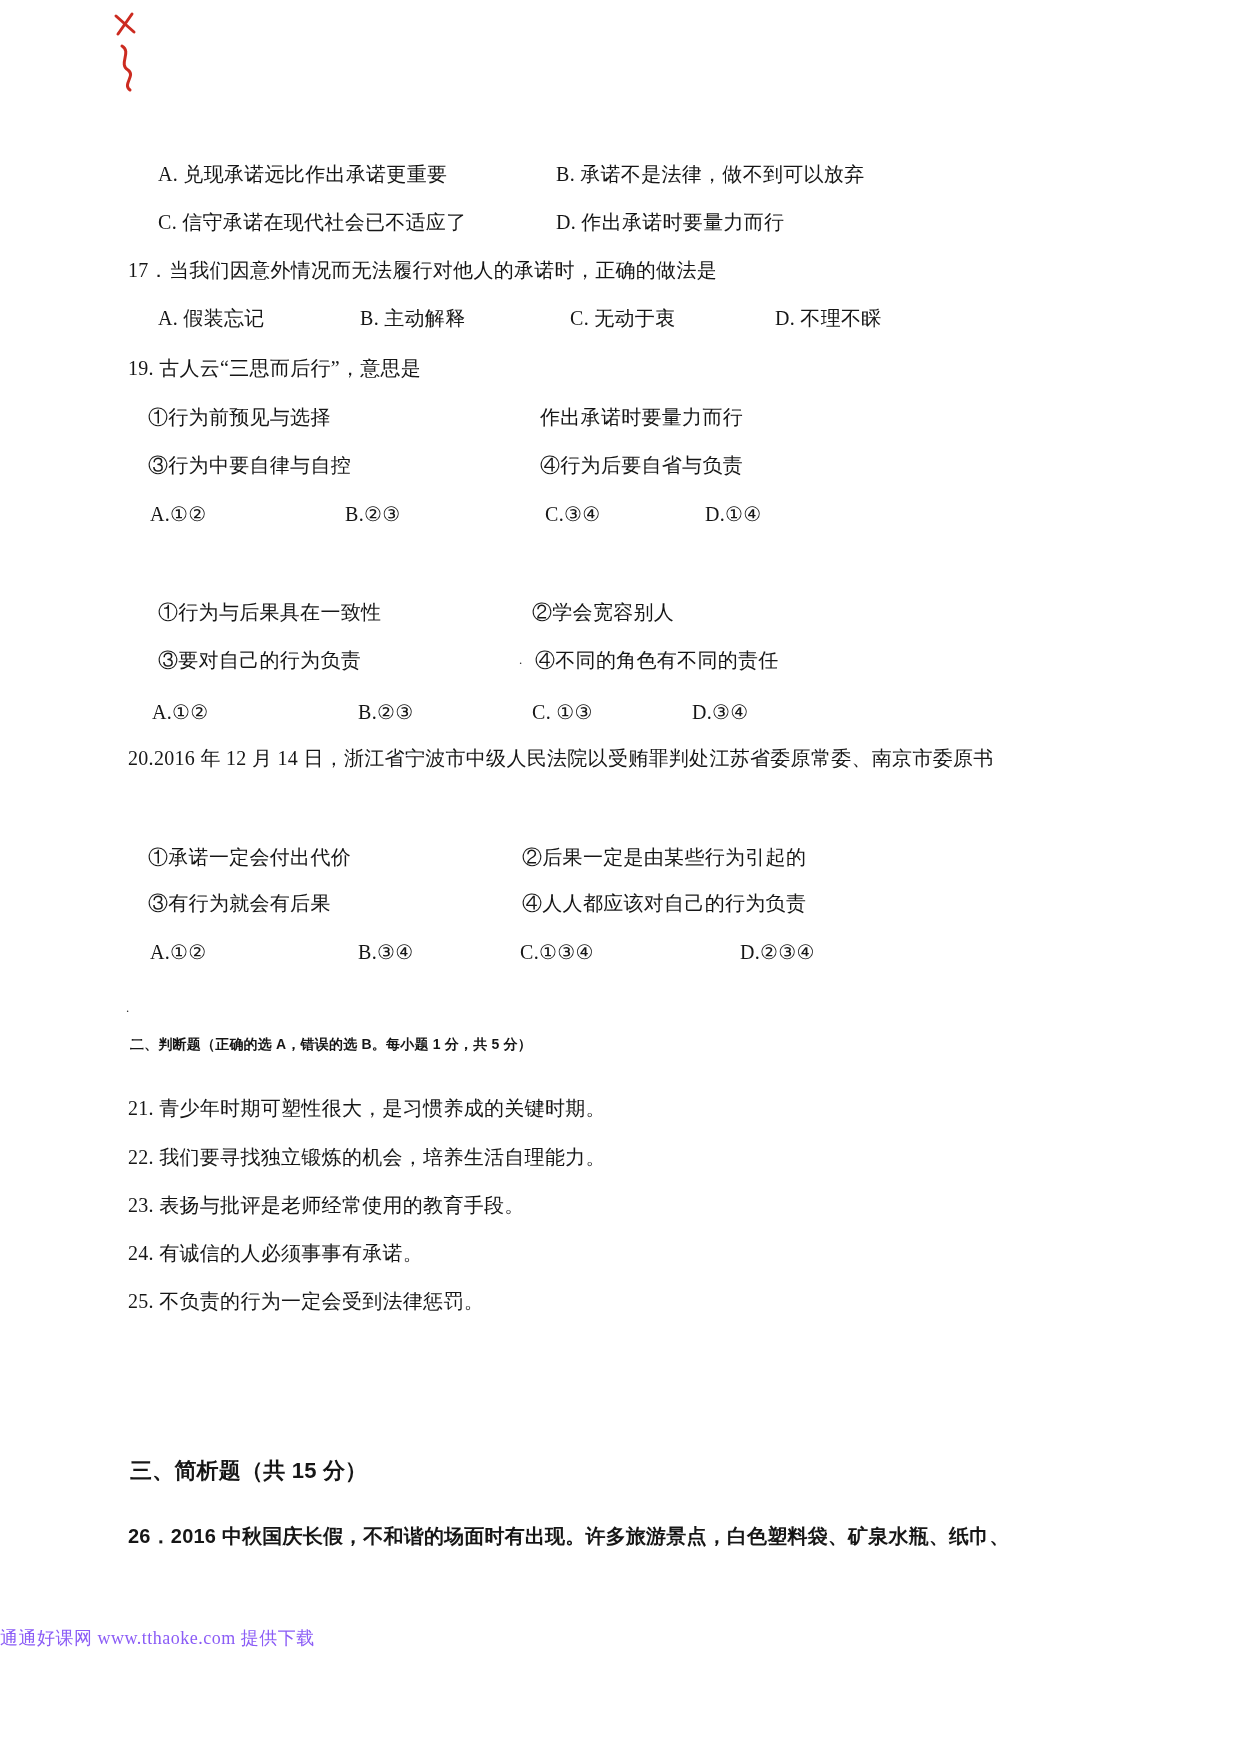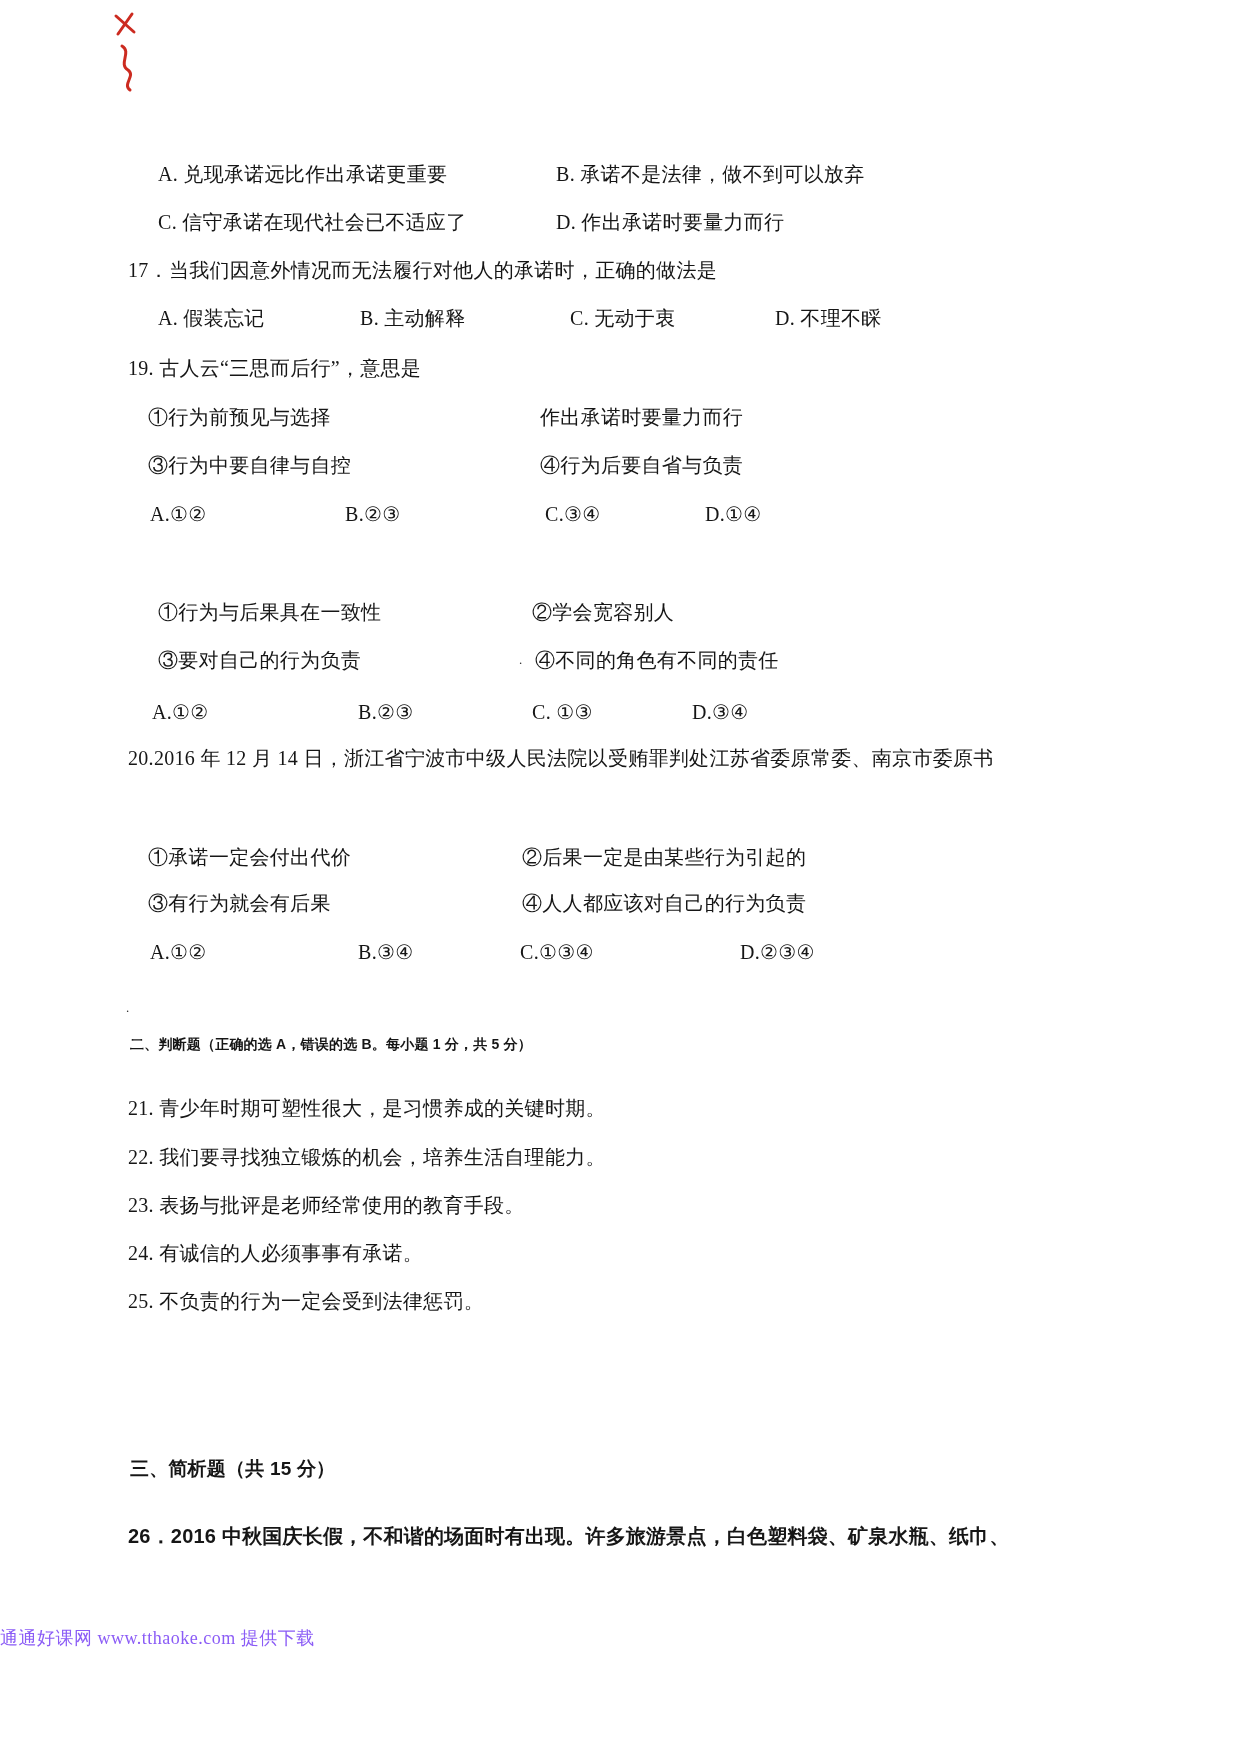--- a/index.html
+++ b/index.html
@@ -100,18 +100,18 @@
   <div class="t tiny" style="left:126px;top:1000px">.</div>
 
   <div class="t hei" style="left:130px;top:1036px;font-size:14px">二、判断题（正确的选 A，错误的选 B。每小题 1 分，共 5 分）</div>
   <div class="t" style="left:128px;top:1096px">21. 青少年时期可塑性很大，是习惯养成的关键时期。</div>
   <div class="t" style="left:128px;top:1145px">22. 我们要寻找独立锻炼的机会，培养生活自理能力。</div>
   <div class="t" style="left:128px;top:1193px">23. 表扬与批评是老师经常使用的教育手段。</div>
   <div class="t" style="left:128px;top:1241px">24. 有诚信的人必须事事有承诺。</div>
   <div class="t" style="left:128px;top:1289px">25. 不负责的行为一定会受到法律惩罚。</div>
 
 
-  <div class="t hei" style="left:130px;top:1458px;font-size:19px">三、简析题（共 15 分）</div>
+  <div class="t hei" style="left:130px;top:1458px;font-size:22px">三、简析题（共 15 分）</div>
   <div class="t hei" style="left:128px;top:1524px;font-size:20px">26．2016 中秋国庆长假，不和谐的场面时有出现。许多旅游景点，白色塑料袋、矿泉水瓶、纸巾、</div>
 
   <div class="footer" style="top:1626px">通通好课网  www.tthaoke.com  提供下载</div>
 
 </div>
 
 </body></html>

